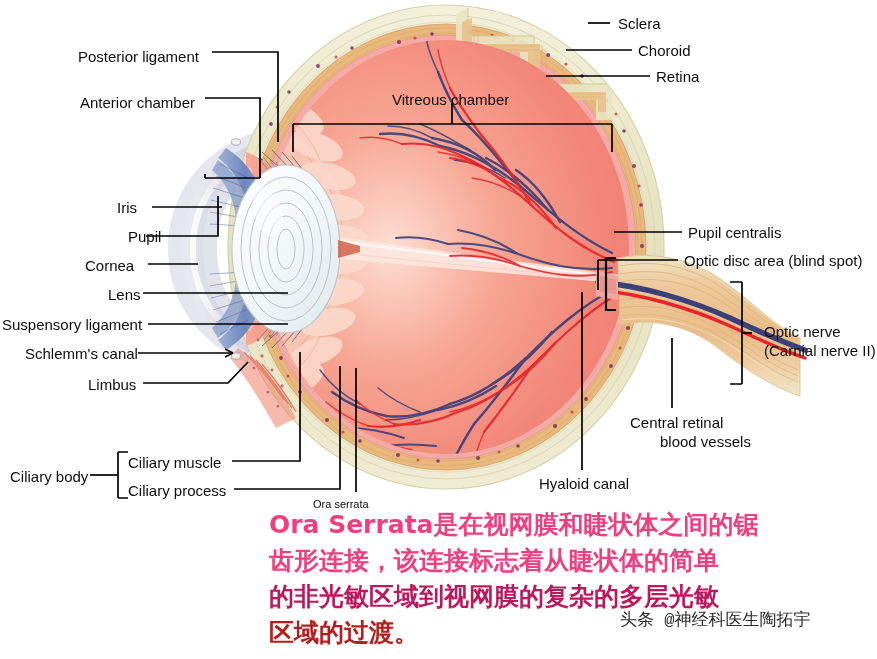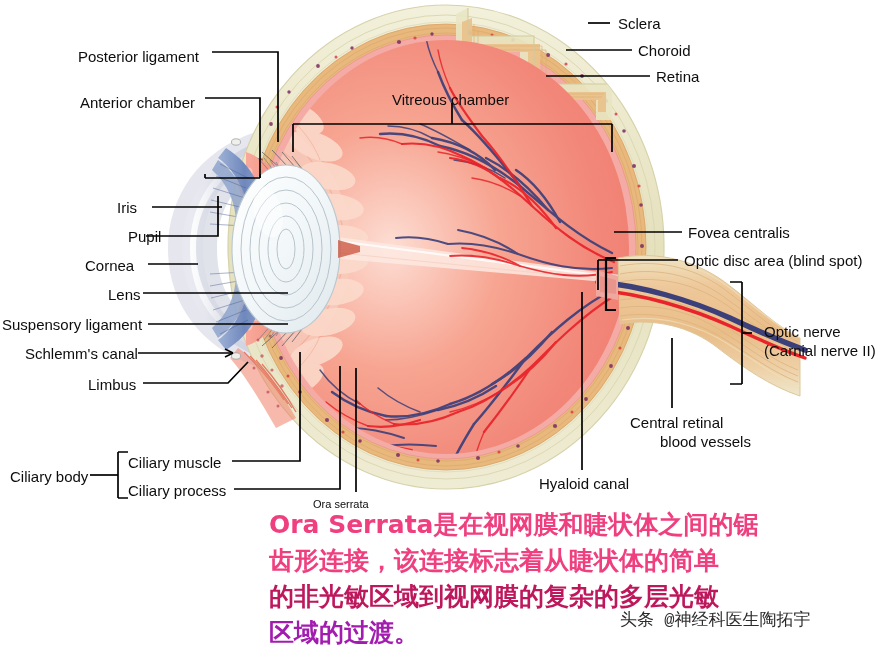--- a/index.html
+++ b/index.html
@@ -495,33 +495,33 @@
   <div class="lbl l" style="left:25px;top:344px;">Schlemm's canal</div>
   <div class="lbl l" style="left:88px;top:375px;">Limbus</div>
 
   <div class="lbl l" style="left:10px;top:467px;">Ciliary body</div>
   <div class="lbl r" style="left:128px;top:453px;">Ciliary muscle</div>
   <div class="lbl r" style="left:128px;top:481px;">Ciliary process</div>
 
   <div class="lbl r" style="left:618px;top:14px;">Sclera</div>
   <div class="lbl r" style="left:638px;top:41px;">Choroid</div>
   <div class="lbl r" style="left:656px;top:67px;">Retina</div>
-  <div class="lbl r" style="left:688px;top:223px;">Fovea centralis</div>
+  <div class="lbl r" style="left:688px;top:223px;">Pupil centralis</div>
   <div class="lbl r" style="left:684px;top:251px;">Optic disc area (blind spot)</div>
 
   <div class="lbl r" style="left:764px;top:322px;">Optic nerve</div>
   <div class="lbl r" style="left:764px;top:341px;">(Carnial nerve II)</div>
 
   <div class="lbl r" style="left:630px;top:413px;">Central retinal</div>
   <div class="lbl r" style="left:630px;top:432px;margin-left:30px;">blood vessels</div>
   <div class="lbl r" style="left:539px;top:474px;">Hyaloid canal</div>
   <div class="lbl r" style="left:313px;top:495px;font-size:11px;">Ora serrata</div>
 
   <div class="lbl r" style="left:392px;top:90px;">Vitreous chamber</div>
 
   <div class="cn cnline" style="left:269px;top:507px;color:#ef3f7f;">Ora Serrata是在视网膜和睫状体之间的锯</div>
   <div class="cn cnline" style="left:269px;top:543px;color:#ef3f7f;">齿形连接，该连接标志着从睫状体的简单</div>
   <div class="cn cnline" style="left:269px;top:579px;color:#be185d;">的非光敏区域到视网膜的复杂的多层光敏</div>
-  <div class="cn cnline" style="left:269px;top:615px;color:#a21caf;">区域的过渡。</div>
+  <div class="cn cnline" style="left:269px;top:615px;color:#b91c1c;">区域的过渡。</div>
 
   <div class="wm" style="left:620px;top:608px;">头条 @神经科医生陶拓宇</div>
 
 </div>
 
 </body></html>

